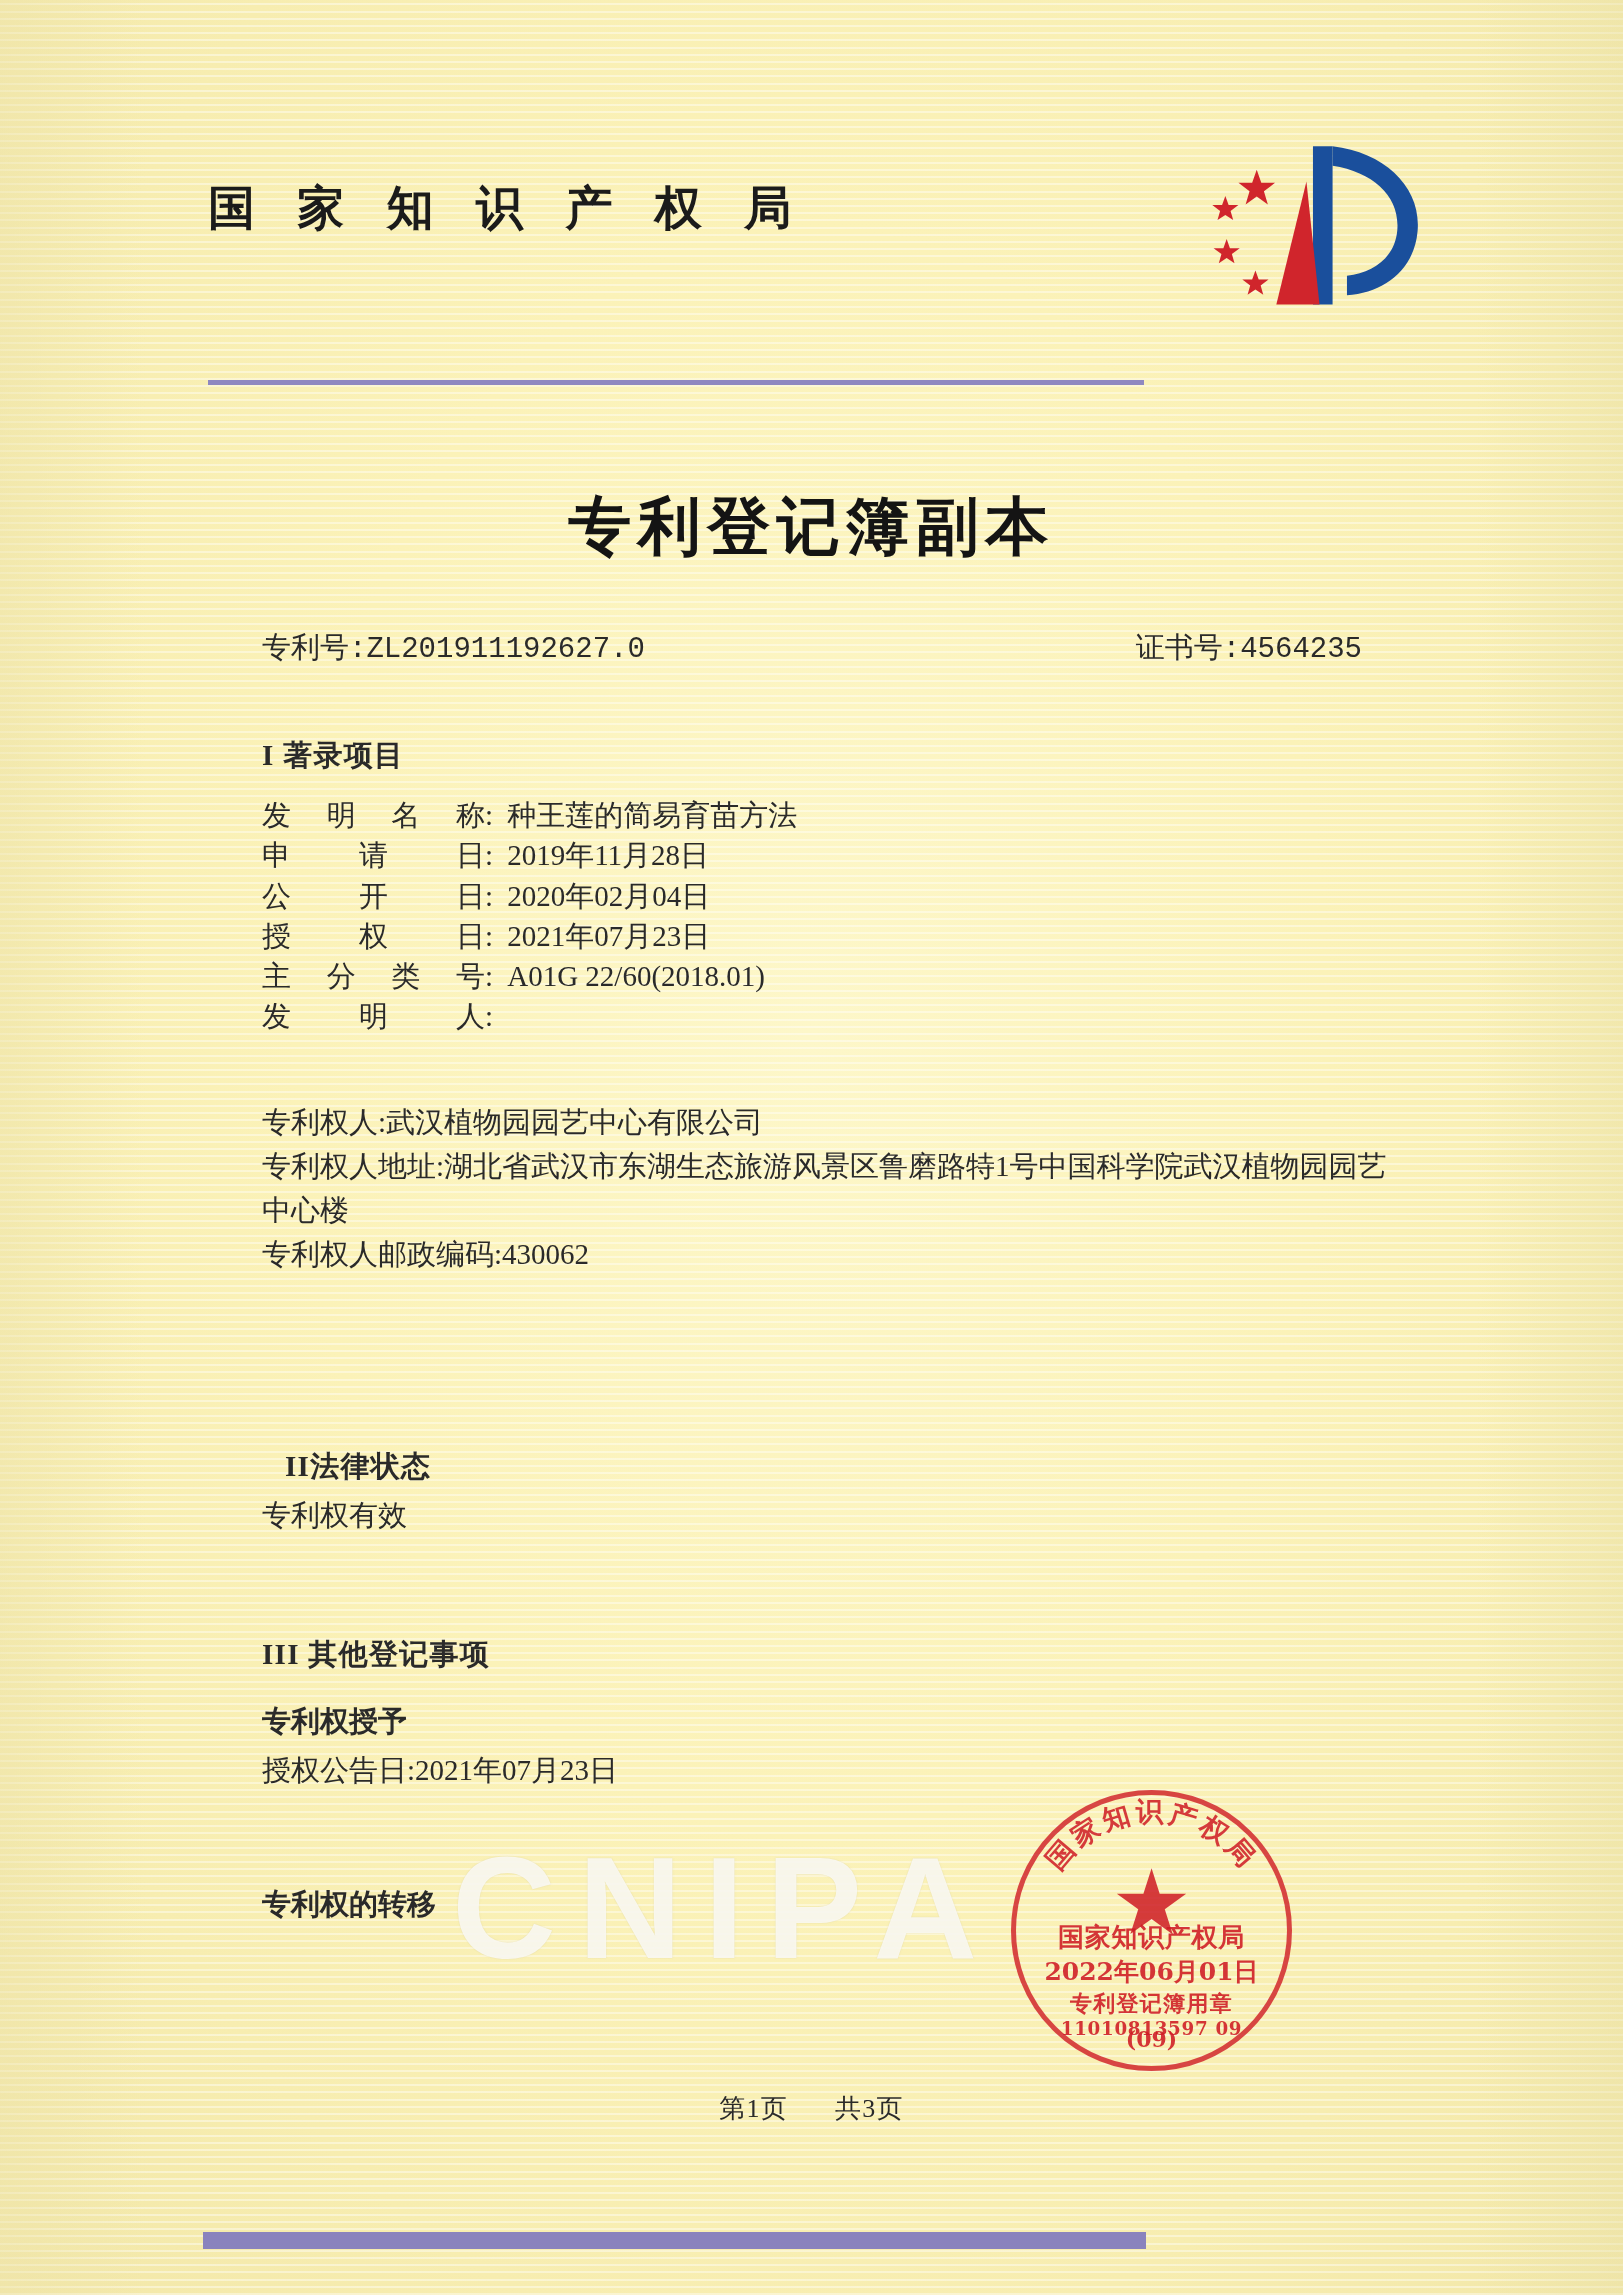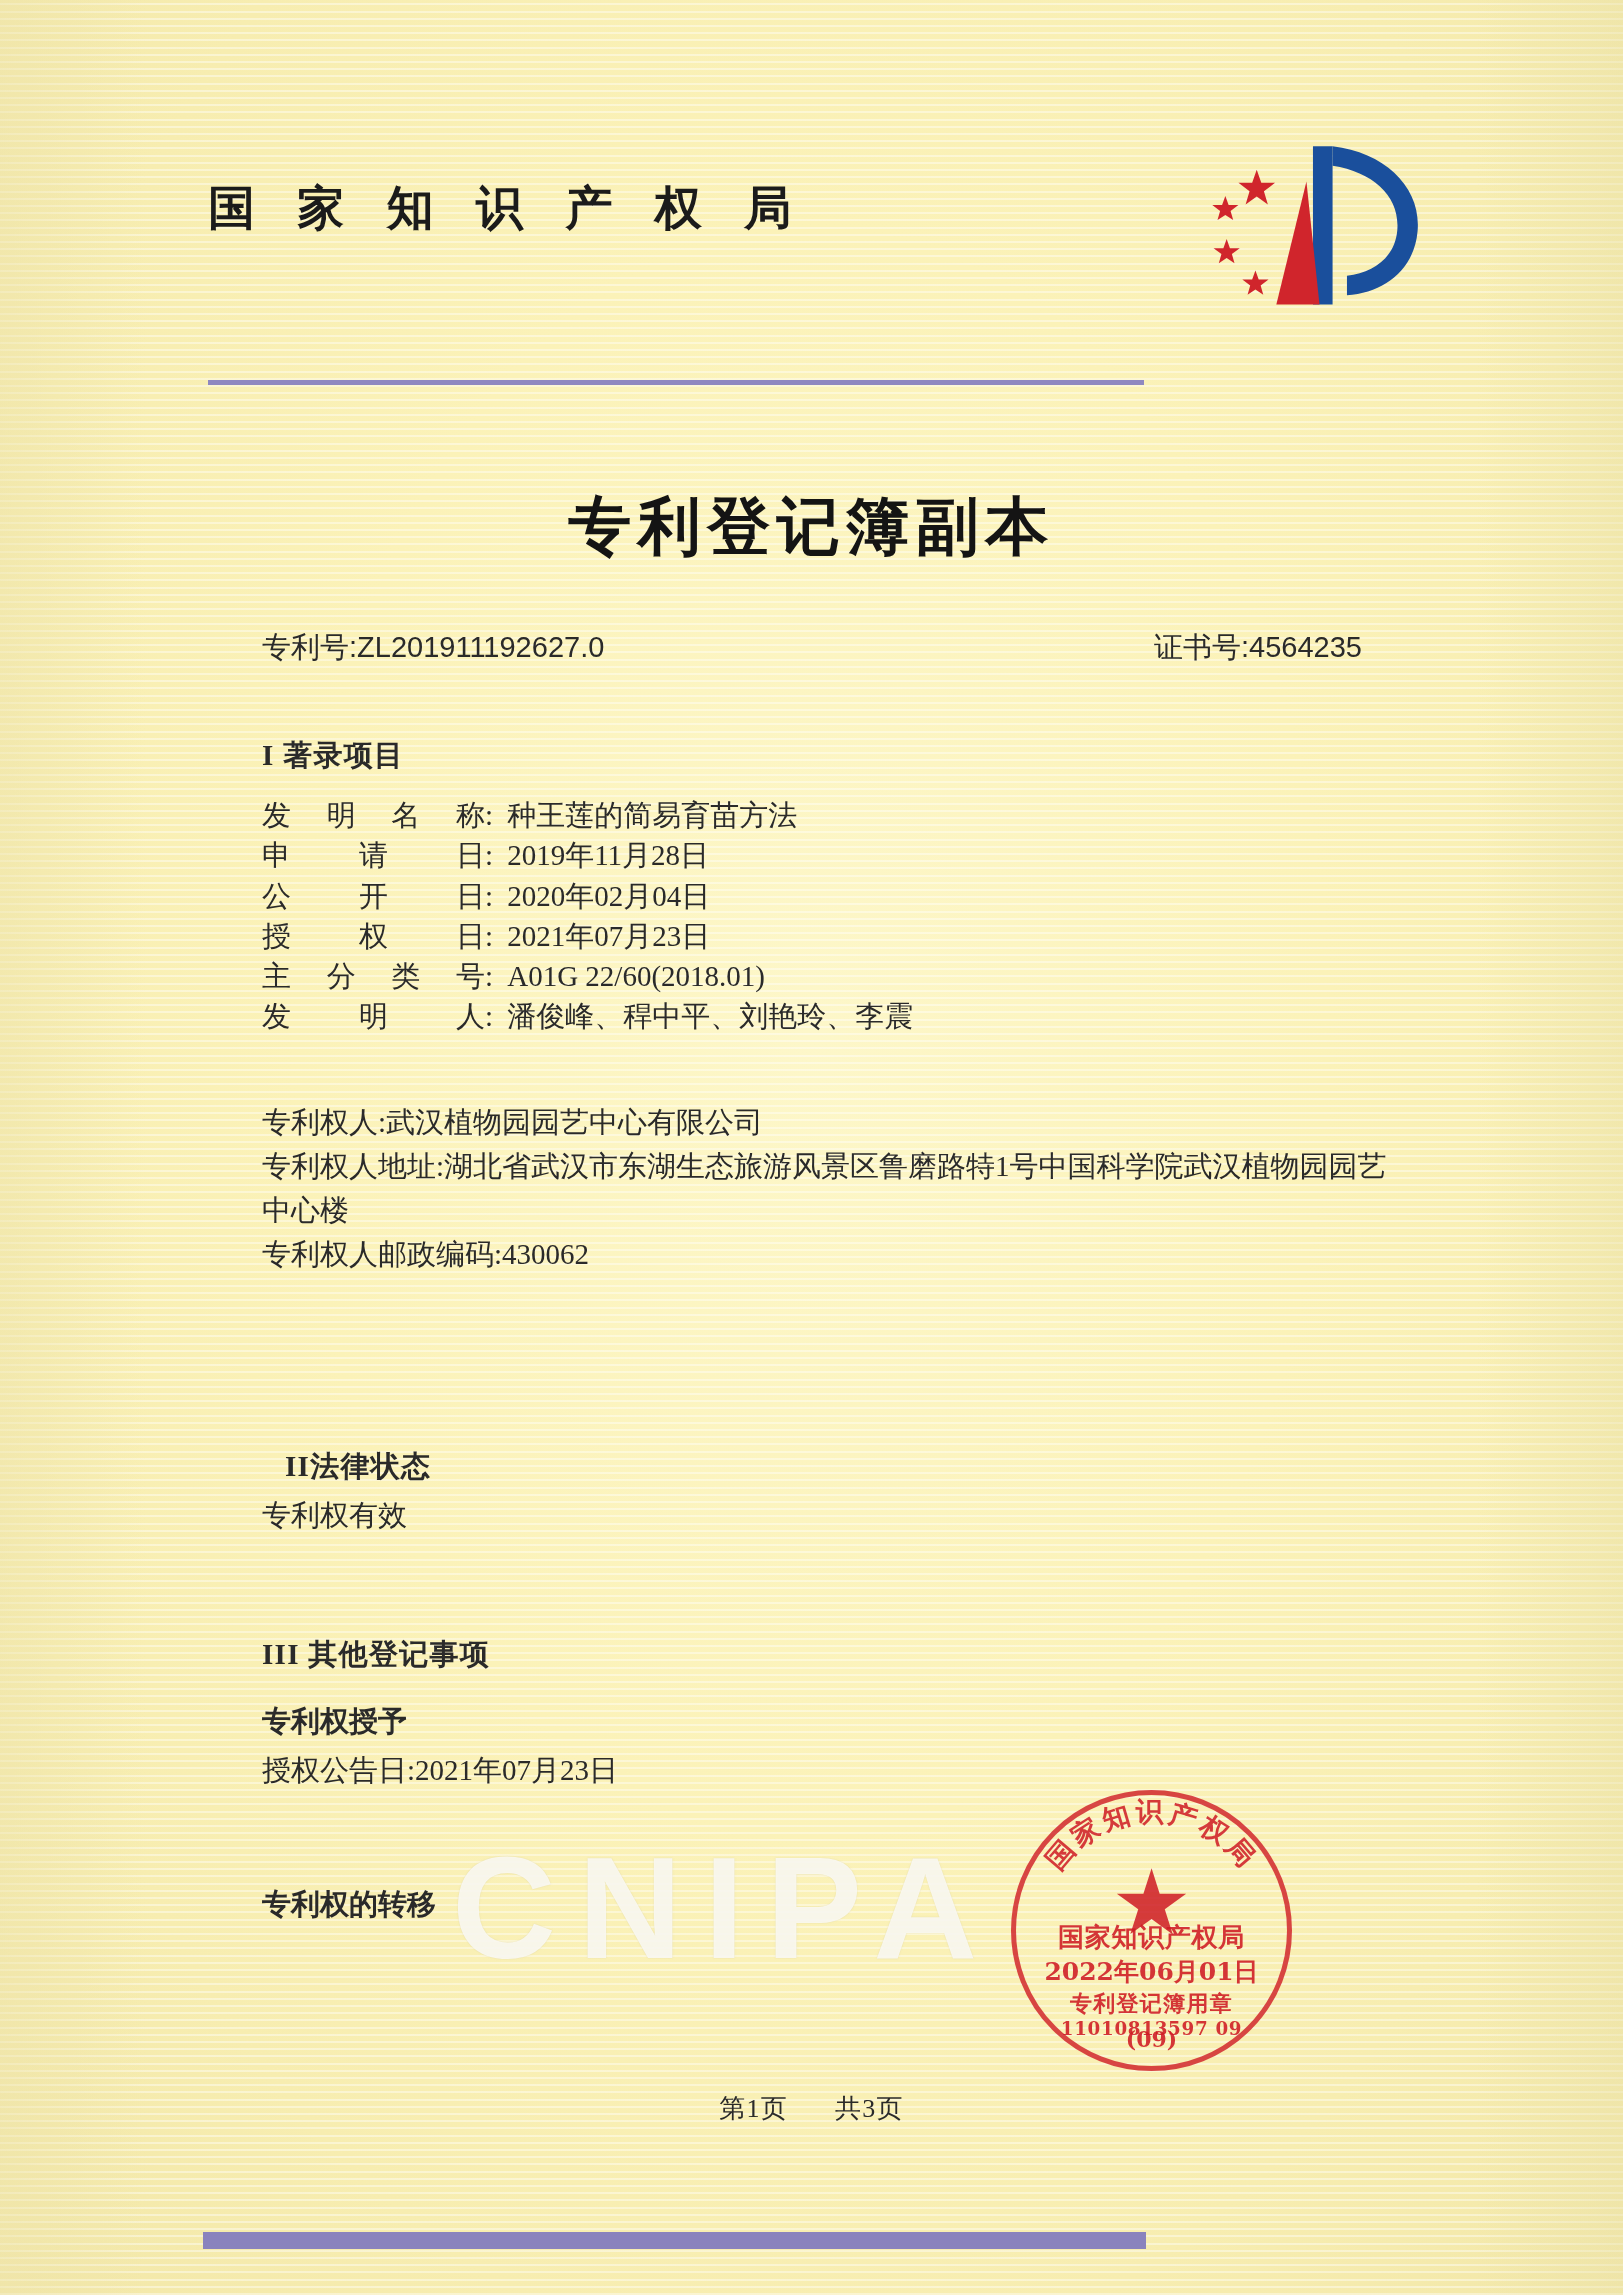--- a/index.html
+++ b/index.html
@@ -91,21 +91,21 @@
 
   
   .num-row {
     position: absolute;
     top: 628px;
     left: 262px;
     width: 1100px;
     display: flex;
     justify-content: space-between;
     font-size: 29px;
-    font-family: Liberation Sans, sans-serif;
+    font-family: Liberation Mono, monospace;
   }
   .num-row span { white-space: nowrap; }
 
   
   .section-heading {
     position: absolute;
     left: 262px;
     font-weight: bold;
     font-size: 29px;
     letter-spacing: 1.3px;
@@ -340,21 +340,20 @@
       <span class="field-colon">:</span>
       <span class="field-value">A01G 22/60(2018.01)</span>
     </div>
     <div class="field-row">
       <span class="field-label">
           <i>发</i>
           <i>明</i>
           <i>人</i>
         </span>
       <span class="field-colon">:</span>
-      <span class="field-value">潘俊峰、稈中平、刘艳玲、李震</span>
     </div>
   </div>
 
   <div class="owner-block">
     <div>专利权人:武汉植物园园艺中心有限公司</div>
     <div>专利权人地址:湖北省武汉市东湖生态旅游风景区鲁磨路特1号中国科学院武汉植物园园艺中心楼</div>
     <div>专利权人邮政编码:430062</div>
   </div>
 
   <div class="section-heading" id="sec2">II法律状态</div>

